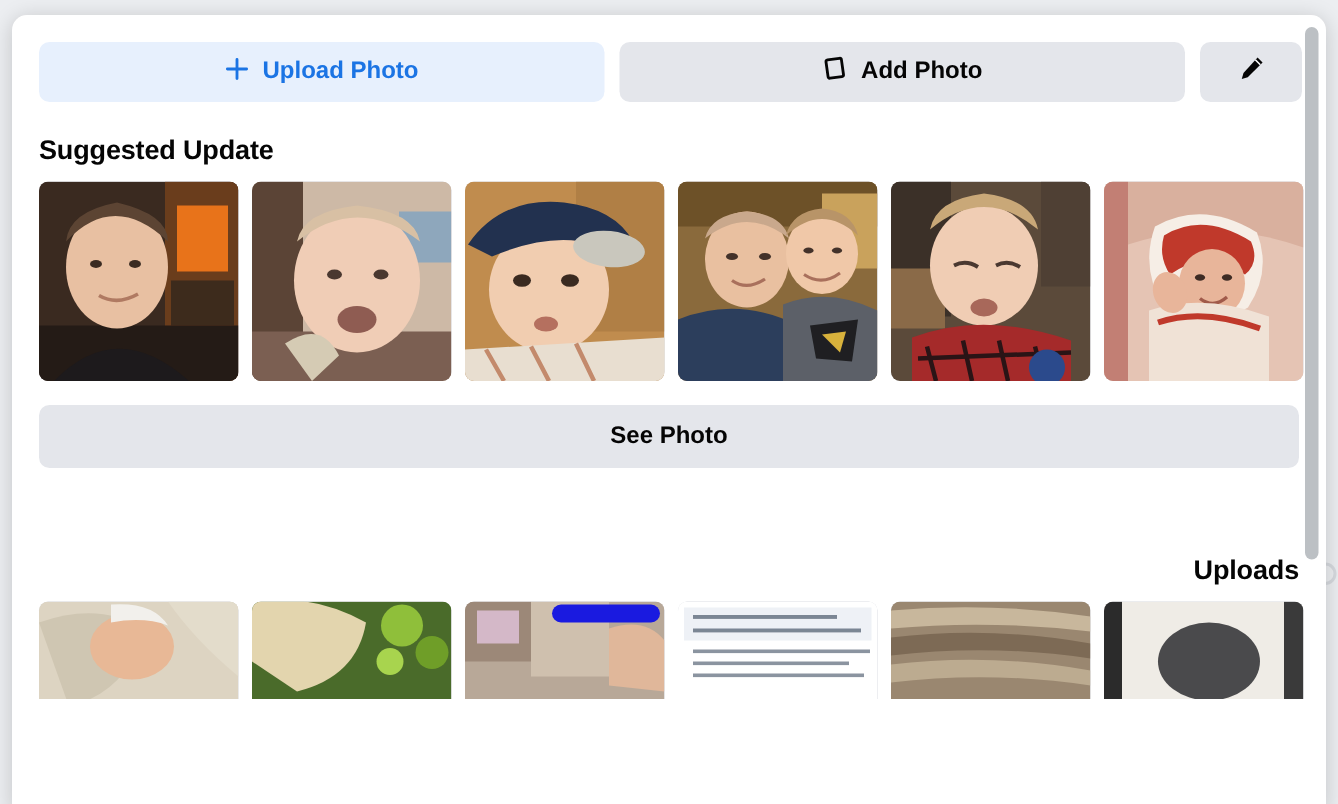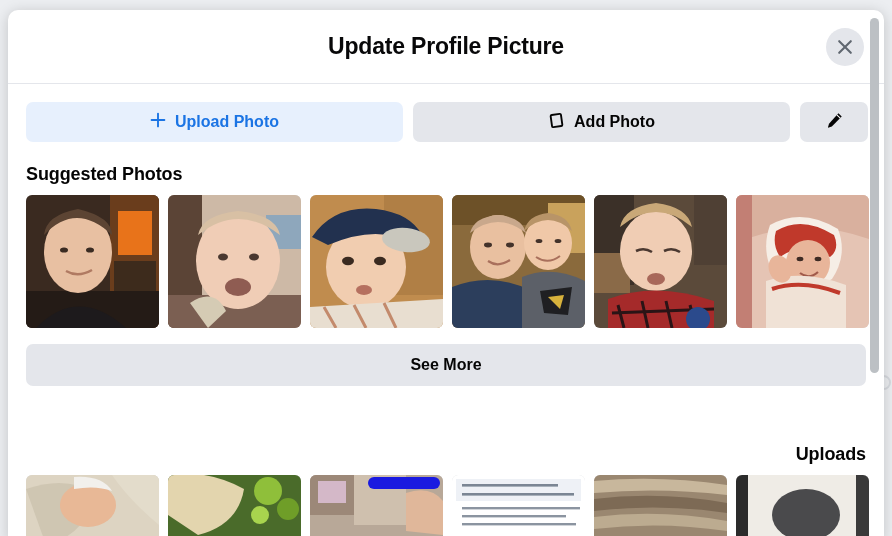--- a/index.html
+++ b/index.html
@@ -193,30 +193,20 @@
 </style>
 </head>
 <body>
 
 <div id="root">
 
   <div class="bg-circle"></div>
 
   <div class="dialog">
 
-    <div class="dialog-header">
-      <div class="dialog-title">Update Profile Picture</div>
-      <button class="close-button">
-        <span>
-          <svg width="18" height="18" viewBox="0 0 18 18">
-            <path d="M3.2 3.2 L14.8 14.8 M14.8 3.2 L3.2 14.8" stroke="#606770" stroke-width="2.1" stroke-linecap="round"></path>
-          </svg>
-        </span>
-      </button>
-    </div>
 
     <div class="body-scroll">
 
       <div class="toolbar">
 
         <button class="btn btn-upload">
           <span>
             <svg width="16" height="16" viewBox="0 0 16 16">
               <path d="M8 1.6 V14.4 M1.6 8 H14.4" stroke="#1b74e4" stroke-width="1.9" stroke-linecap="round"></path>
             </svg>
@@ -239,21 +229,21 @@
           <span>
             <svg width="19" height="19" viewBox="0 0 20 20">
               <path d="M14.1 2.4 L17.6 5.9 L7.2 16.3 L3.0 17.5 L4.2 13.3 Z" fill="#050505"></path>
               <path d="M12.5 4.0 L16.0 7.5" stroke="#ffffff" stroke-width="1.1"></path>
             </svg>
           </span>
         </button>
 
       </div>
 
-      <div class="section-title">Suggested Photos</div>
+      <div class="section-title">Suggested Update</div>
 
       <div class="photo-grid">
 
         <div class="thumb">
           <svg viewBox="0 0 133 133" preserveAspectRatio="none">
             <rect width="133" height="133" fill="#3a2a20"></rect>
             <rect x="84" y="0" width="49" height="133" fill="#6a3d1c"></rect>
             <rect x="92" y="16" width="34" height="44" fill="#e8731a"></rect>
             <rect x="88" y="66" width="42" height="30" fill="#3d2b1c"></rect>
             <rect x="0" y="96" width="133" height="37" fill="#241b16"></rect>
@@ -348,21 +338,21 @@
             <ellipse cx="82" cy="64" rx="3.4" ry="2.2" fill="#3e2b24"></ellipse>
             <path d="M64 78 Q73 85 82 77" stroke="#a05a4a" stroke-width="2.2" fill="none"></path>
             <path d="M30 86 Q66 74 110 90 L110 133 L30 133 Z" fill="#f0e2d6"></path>
             <path d="M36 94 Q66 84 104 98" stroke="#c0392b" stroke-width="4" fill="none"></path>
             <ellipse cx="44" cy="74" rx="11" ry="14" fill="#e8b59a" transform="rotate(-22 44 74)"></ellipse>
           </svg>
         </div>
 
       </div>
 
-      <button class="see-more">See More</button>
+      <button class="see-more">See Photo</button>
 
       <div class="section-title uploads-title">Uploads</div>
 
       <div class="photo-grid">
 
         <div class="thumb">
           <svg viewBox="0 0 133 133" preserveAspectRatio="none">
             <rect width="133" height="133" fill="#ddd4c2"></rect>
             <path d="M0 14 Q40 0 70 18 Q60 60 20 70 Z" fill="#cfc6b2"></path>
             <ellipse cx="62" cy="30" rx="28" ry="22" fill="#e8b896"></ellipse>

